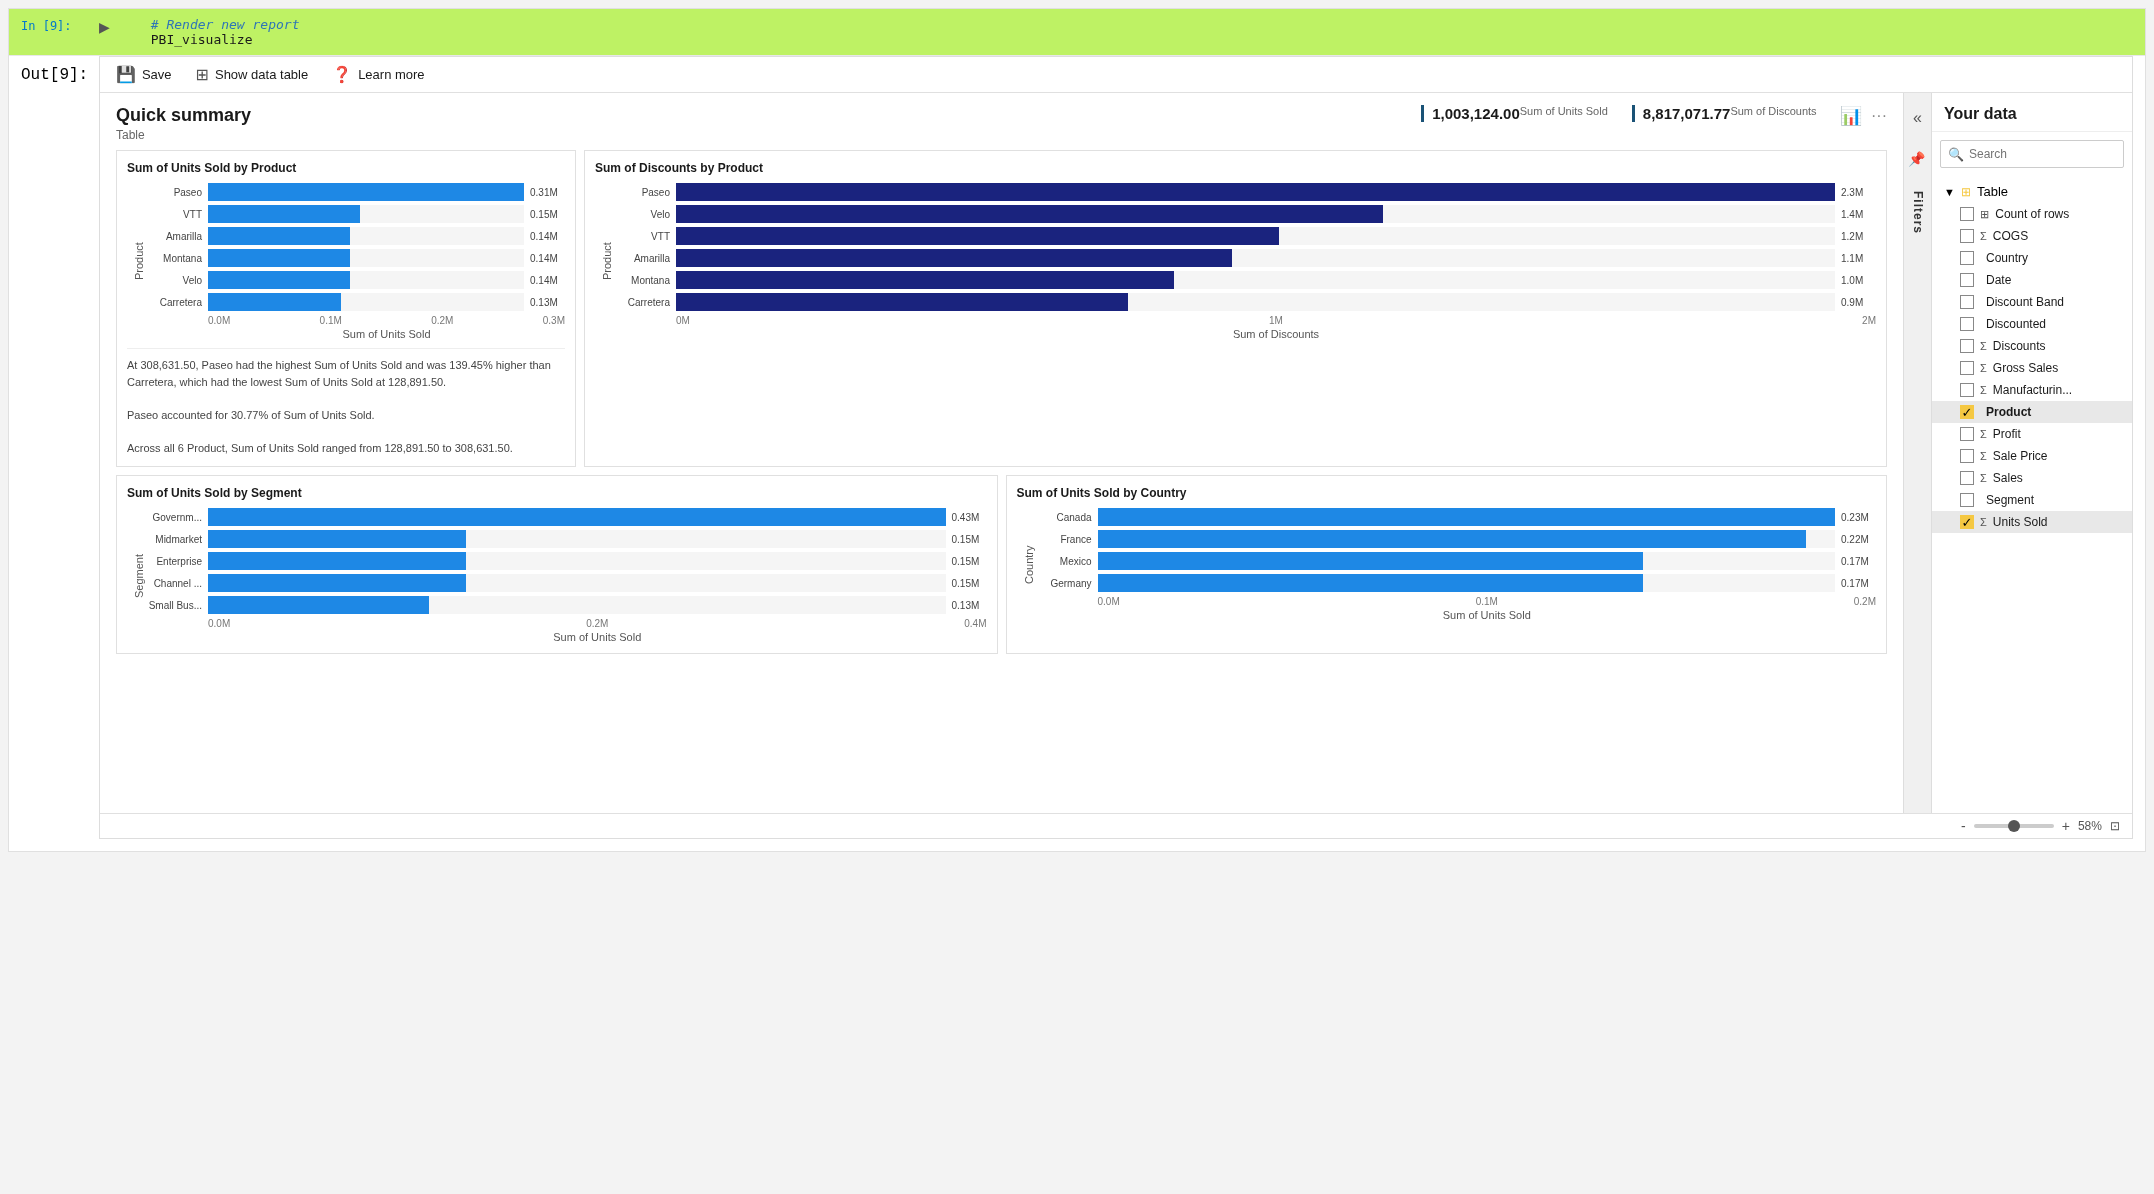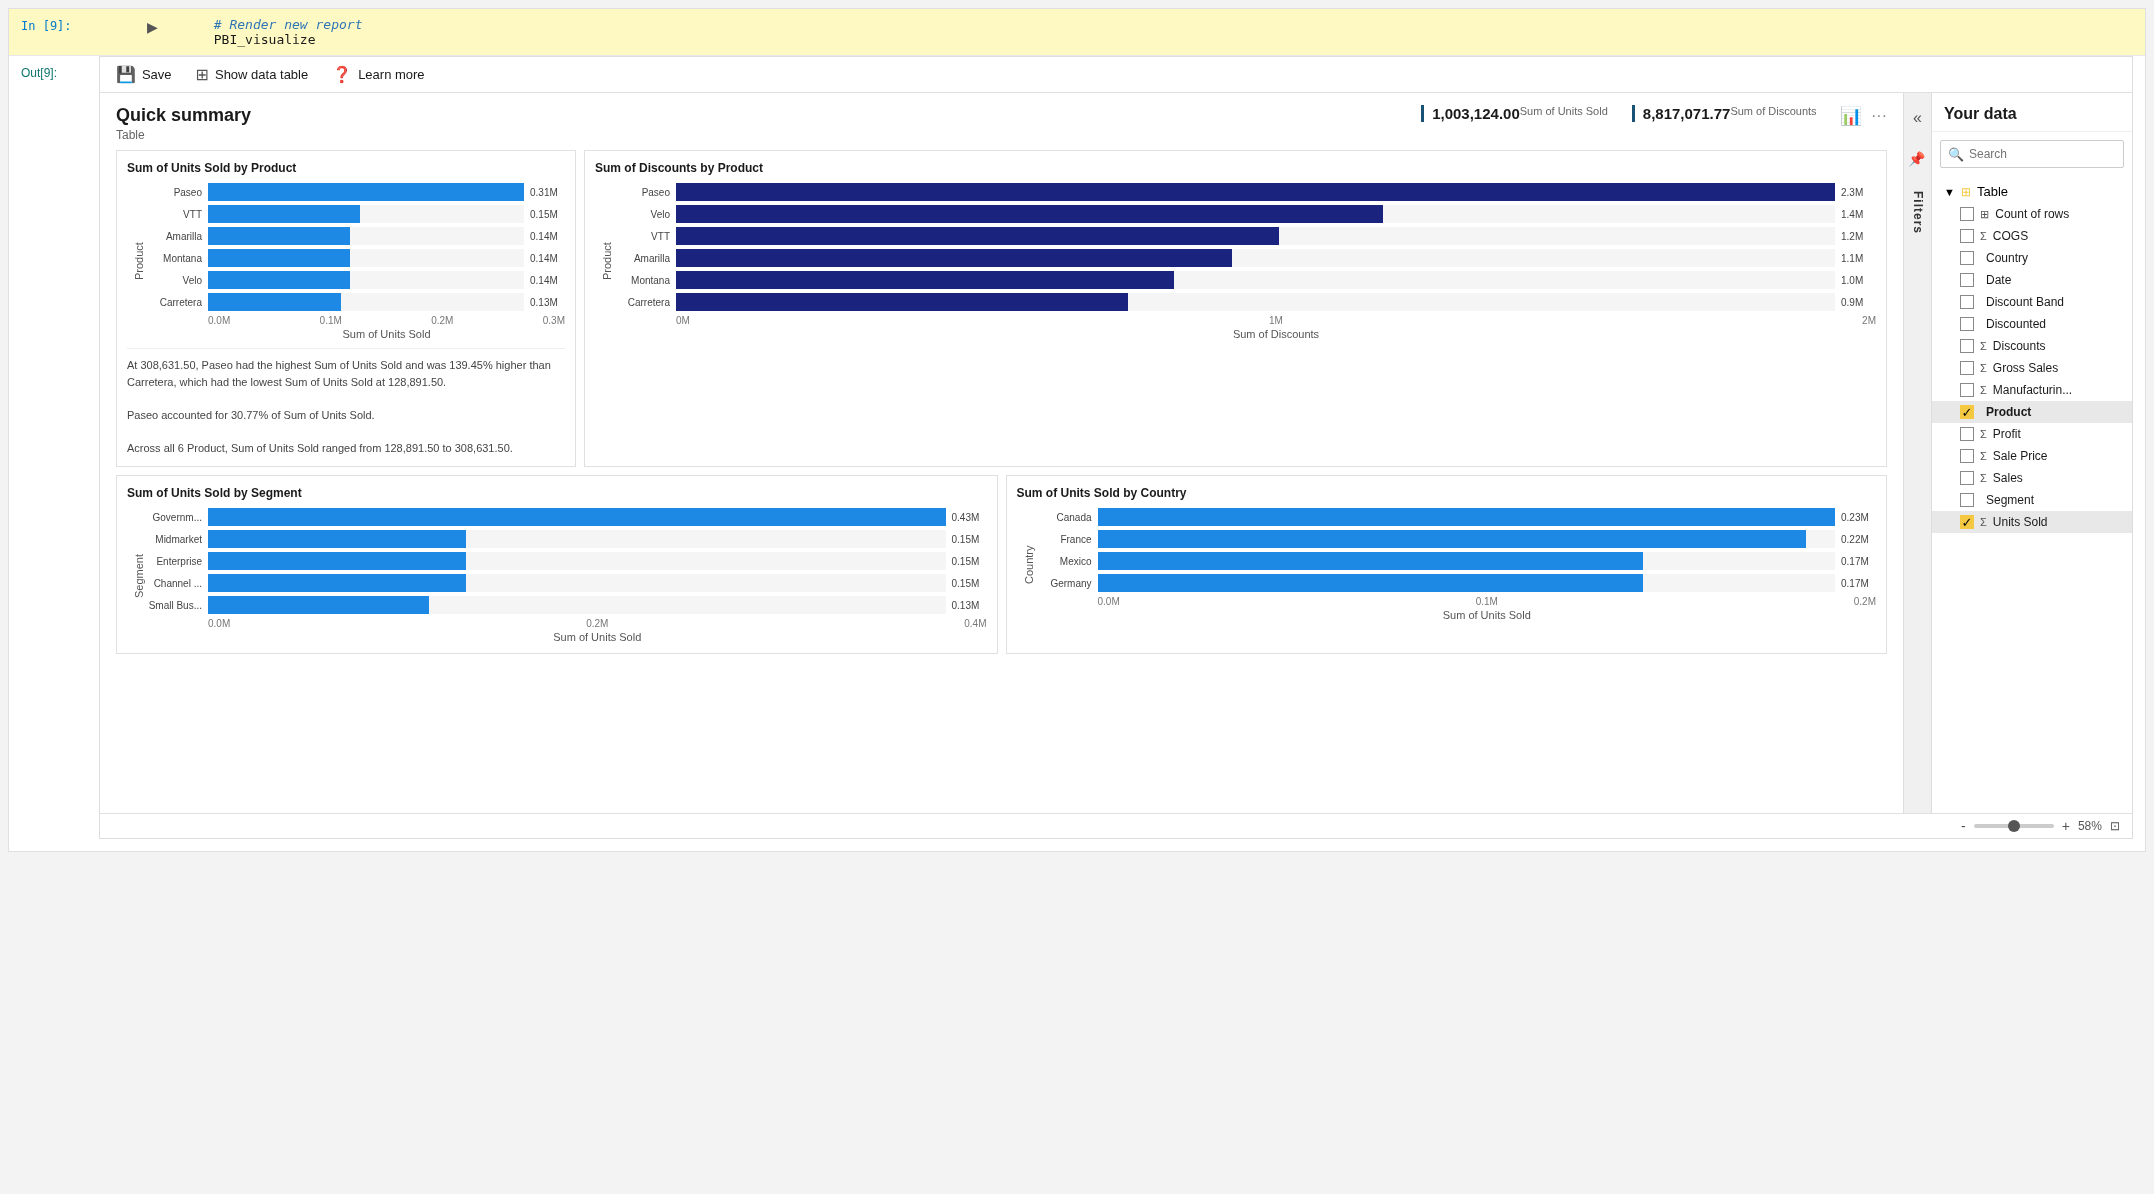--- a/index.html
+++ b/index.html
@@ -1,27 +1,27 @@
 <!DOCTYPE html>
 <html><head>
   <meta charset="utf-8">
   <style>
     * { box-sizing: border-box; margin: 0; padding: 0; }
     body { font-family: 'Segoe UI', Arial, sans-serif; font-size: 13px; background: #f3f3f3; }
 
     .notebook-cell { background: #fff; border: 1px solid #e0e0e0; margin: 8px; }
-    .cell-input { display: flex; align-items: flex-start; padding: 8px 12px; background: #fef9c3; border-bottom: 1px solid #e8e8e8; gap: 48px; }
+    .cell-input { display: flex; align-items: flex-start; padding: 8px 12px; background: #bef264; border-bottom: 1px solid #e8e8e8; }
     .cell-label { color: #007acc; font-size: 12px; min-width: 70px; margin-right: 8px; font-family: monospace; padding-top: 2px; }
     .cell-run-btn { color: #555; font-size: 14px; margin-right: 8px; cursor: pointer; padding-top: 2px; }
-    .cell-code { font-family: monospace; font-size: 13px; }
+    .cell-code { font-family: monospace; font-size: 13px; margin-left: 33px; }
     .code-comment { color: #2e75b6; font-style: italic; }
     .code-fn { color: #1a1a1a; }
 
     .cell-output { display: flex; align-items: flex-start; padding: 0 12px 12px 12px; }
-    .output-label { color: #0f766e; font-size: 12px; min-width: 70px; margin-right: 8px; padding-top: 10px; font-family: Liberation Sans, sans-serif; }
+    .output-label { color: #000000; font-size: 16px; min-width: 70px; margin-right: 8px; padding-top: 10px; font-family: Liberation Mono, monospace; }
 
     .pbi-container { flex: 1; background: #fff; border: 1px solid #ddd; padding: 0; }
 
     
     .pbi-toolbar { display: flex; align-items: center; padding: 8px 16px; border-bottom: 1px solid #e0e0e0; gap: 24px; }
     .toolbar-btn { display: flex; align-items: center; gap: 6px; color: #1a1a1a; cursor: pointer; font-size: 13px; }
     .toolbar-icon { font-size: 16px; color: #555; }
 
     
     .pbi-main { display: flex; height: 720px; }

